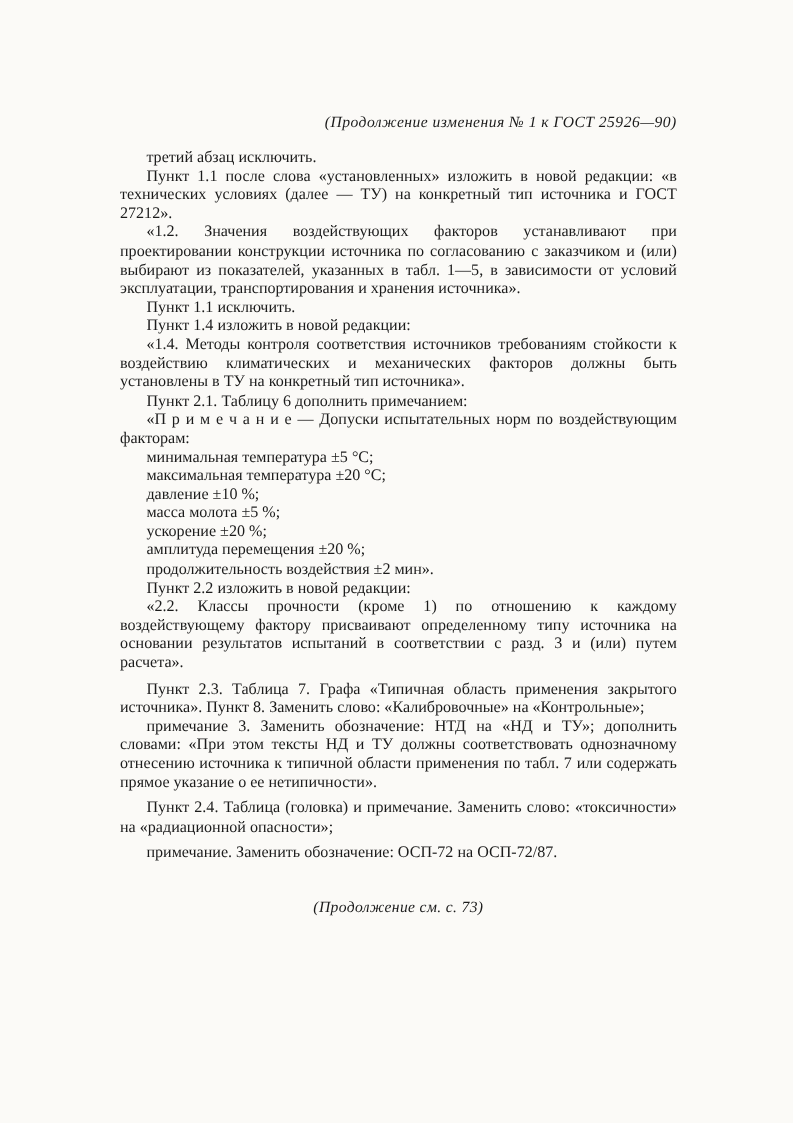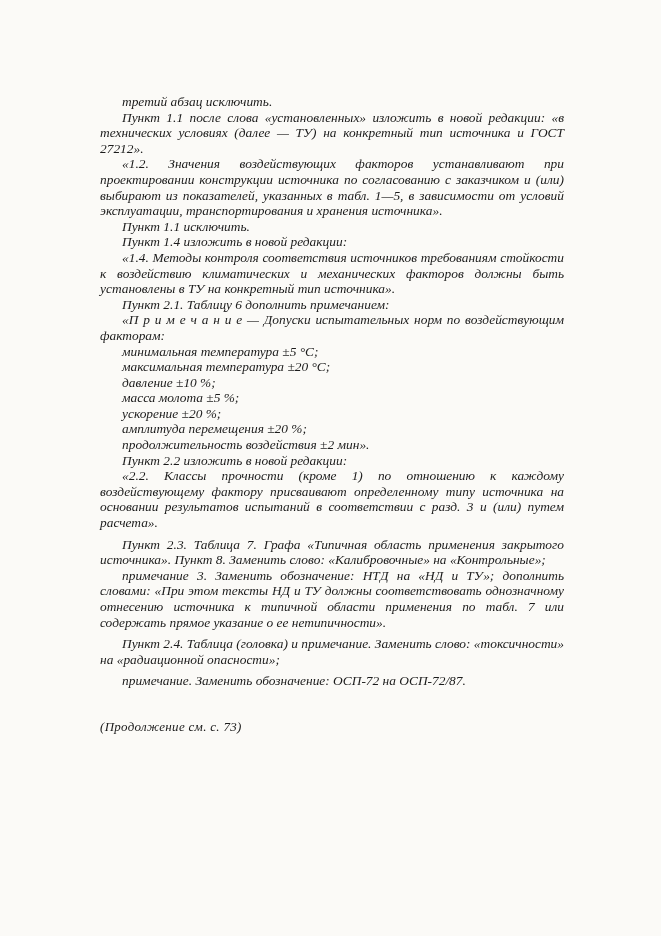--- a/index.html
+++ b/index.html
@@ -34,39 +34,39 @@
     margin-bottom: 13px;
     white-space: nowrap;
   }
   .body-text p {
     margin: 0;
     font-size: 13.4px;
     line-height: 15.6px;
     text-align: justify;
     text-indent: 22px;
     hyphens: auto;
-    font-style: italic;
   }
   .body-text p.gap {
     margin-top: 6px;
   }
   .footer-note {
     font-style: italic;
-    text-align: left;
+    text-align: center;
     font-size: 13px;
     letter-spacing: 0.3px;
     margin-top: 30px;
   }
 </style>
 </head>
 <body>
 
 <div class="page">
   <div class="content">
 
+    <div class="header-note">(Продолжение изменения № 1 к ГОСТ 25926—90)</div>
 
     <div class="body-text">
       <p>третий абзац исключить.</p>
       <p>Пункт 1.1 после слова «установленных» изложить в новой редакции: «в технических условиях (далее — ТУ) на конкретный тип источника и ГОСТ 27212».</p>
       <p>«1.2. Значения воздействующих факторов устанавливают при проектировании конструкции источника по согласованию с заказчиком и (или) выбирают из показателей, указанных в табл. 1—5, в зависимости от условий эксплуатации, транспортирования и хранения источника».</p>
       <p>Пункт 1.1 исключить.</p>
       <p>Пункт 1.4 изложить в новой редакции:</p>
       <p>«1.4. Методы контроля соответствия источников требованиям стойкости к воздействию климатических и механических факторов должны быть установлены в ТУ на конкретный тип источника».</p>
       <p>Пункт 2.1. Таблицу 6 дополнить примечанием:</p>
       <p>«П р и м е ч а н и е — Допуски испытательных норм по воздействующим факторам:</p>

